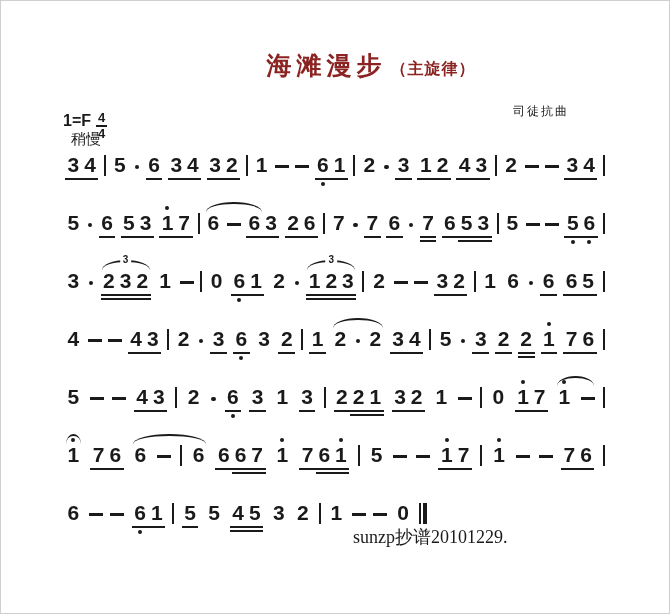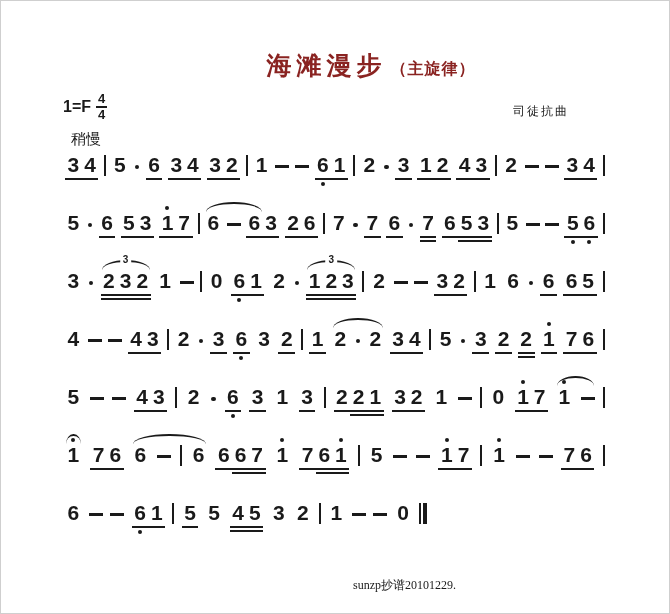--- a/index.html
+++ b/index.html
@@ -5,22 +5,22 @@
   html,body { margin:0; padding:0; background:#fff; }
   .page {
     width:670px; height:614px; box-sizing:border-box;
     background:#fff; border:1px solid #cfcfcf; position:relative;
     font-family:"Liberation Sans", sans-serif; color:#1a1a1a; overflow:hidden;
   }
   .title-row { position:absolute; top:48px; left:0; width:100%; text-align:center;
     font-family:"Liberation Serif", serif; font-weight:bold; }
   .title-main { font-size:25px; letter-spacing:5px; }
   .title-sub { font-size:16px; letter-spacing:1px; }
-  .keysig { position:absolute; top:92px; left:62px; font-weight:bold; font-size:16px;
-    display:flex; align-items:center; }
+  .keysig { position:absolute; top:111px; left:62px; font-weight:bold; font-size:16px;
+    display:flex; }
   .meter { display:inline-flex; flex-direction:column; align-items:center;
     font-size:13px; line-height:12px; font-weight:bold; margin-left:5px; }
   .meter .num { border-bottom:2px solid #1a1a1a; padding:0 2px 1px 2px; }
   .meter .den { padding-top:1px; }
   .composer { position:absolute; top:102px; right:100px; font-size:12px;
     font-family:"Liberation Serif", serif; letter-spacing:2px; }
   .tempo { position:absolute; top:129px; left:70px; font-size:15px;
     font-family:"Liberation Serif", serif; }
   .score { position:absolute; top:151px; left:64px; width:540px; }
   .line { position:relative; display:flex; justify-content:space-between;
@@ -40,21 +40,21 @@
   .bar { width:2px; height:21px; background:#1a1a1a; }
   .finalbar { width:8px; height:21px; border-left:2px solid #1a1a1a;
     border-right:4px solid #1a1a1a; box-sizing:border-box; }
   .dash { width:14px; height:3px; background:#1a1a1a; margin-bottom:8px; }
   .dot { width:4.5px; height:4.5px; background:#1a1a1a; border-radius:50%;
     margin-bottom:7px; margin-left:1px; margin-right:1px; }
   .arc { position:absolute; height:8px; border-top:2px solid #1a1a1a;
     border-radius:50% 50% 0 0 / 100% 100% 0 0; }
   .arclabel { position:absolute; font-size:10px; font-weight:bold;
     background:#fff; padding:0 3px; transform:translateX(-50%); }
-  .footer { position:absolute; top:576px; left:352px; font-size:12px;
+  .footer { position:absolute; top:524px; left:352px; font-size:18px;
     font-family:"Liberation Serif", serif; }
 </style>
 </head>
 <body>
 
 <div class="page">
   <div class="title-row" style="color: rgb(138, 35, 33); margin-left: 36px;">
     <span class="title-main">海滩漫步</span>
     <span class="title-sub">（主旋律）</span>
   </div>

